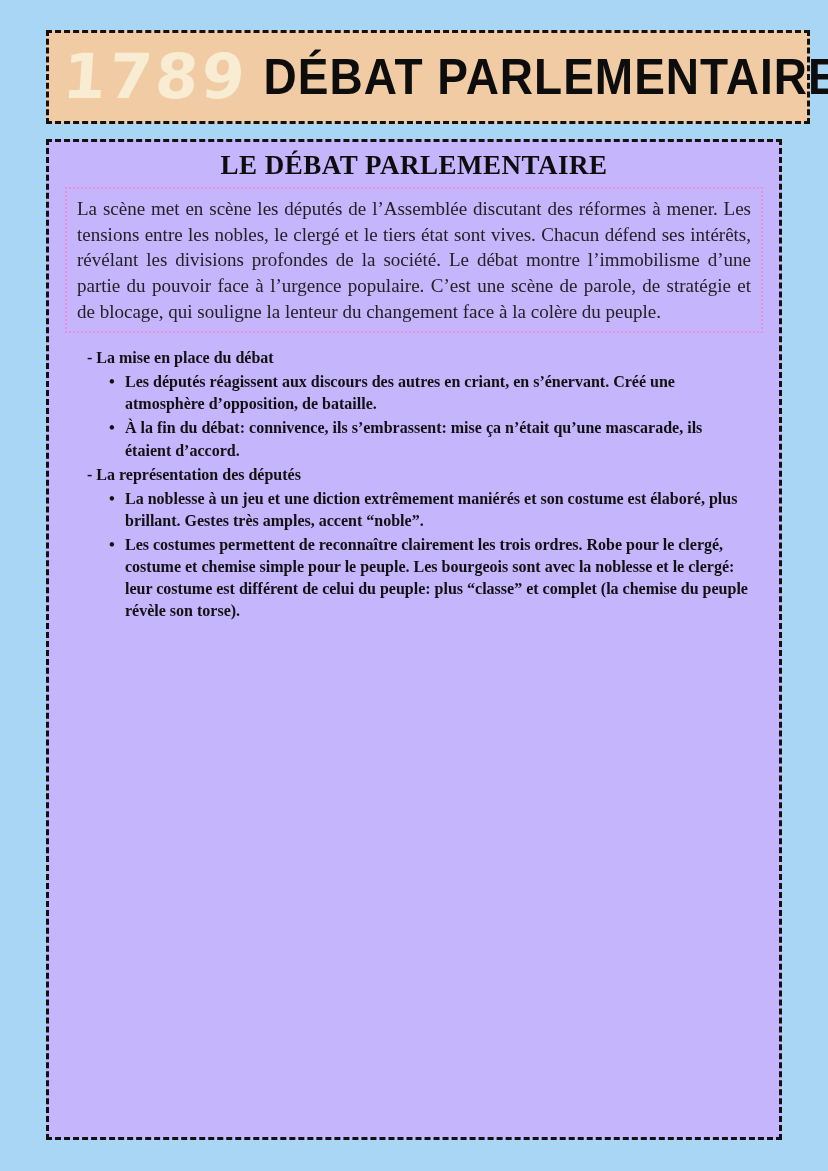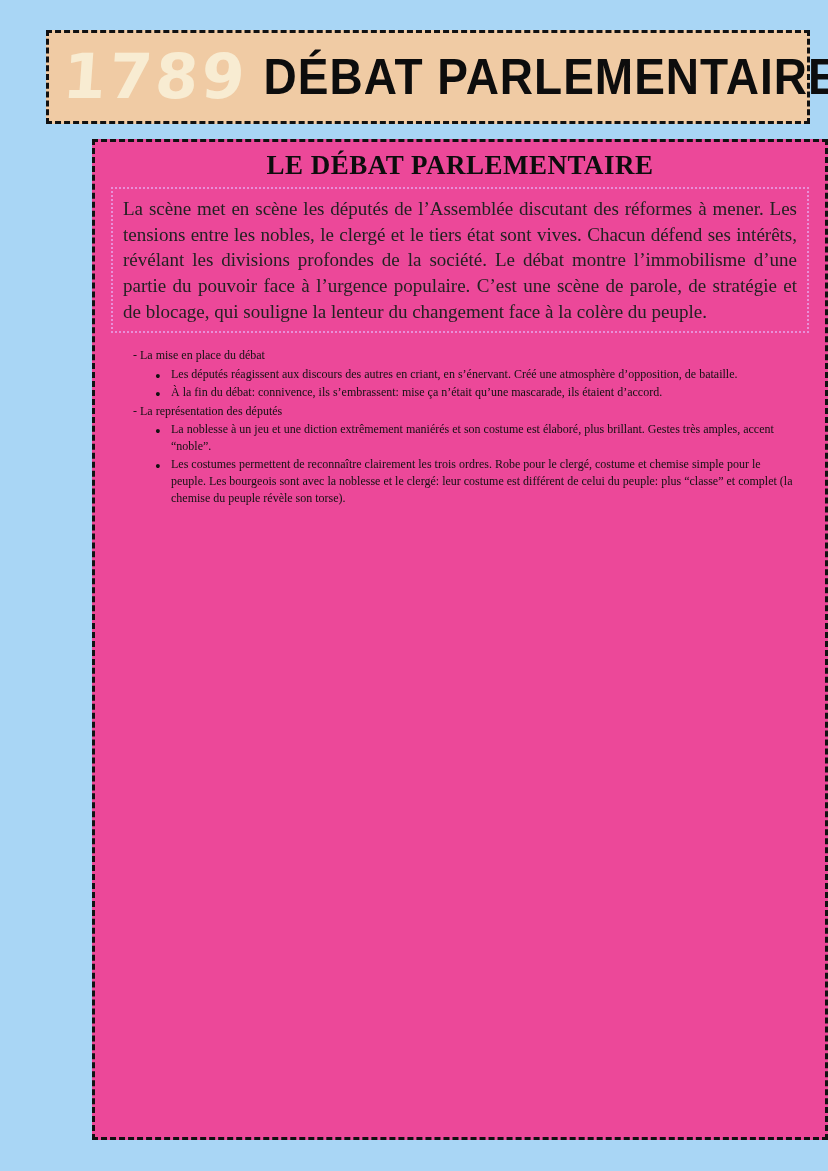--- a/index.html
+++ b/index.html
@@ -52,24 +52,23 @@
     transform: scaleY(1.08);
   }
 
   
   .sheet {
     position: absolute;
     left: 46px;
     top: 139px;
     width: 730px;
     height: 995px;
-    background: #ec4899;
+    background: #c4b5fd;
     border: 3px dashed #111;
     box-sizing: content-box;
-    margin-left: 46px;
   }
   .sheet-title {
     text-align: center;
     font-weight: bold;
     font-size: 27px;
     letter-spacing: 0.5px;
     color: #0d0d0d;
     margin: 8px 0 6px 0;
   }
   .intro-box {
@@ -78,23 +77,24 @@
     padding: 7px 10px;
     font-size: 19px;
     line-height: 1.35;
     text-align: justify;
     color: #222;
   }
 
   
   .outline {
     margin: 14px 30px 0 38px;
-    font-size: 12px;
+    font-size: 16px;
     line-height: 1.38;
     color: #111;
+    font-weight: bold;
   }
   .outline-heading {
     margin: 2px 0 2px 0;
   }
   ul.bullets {
     list-style: none;
     margin: 0 0 2px 0;
     padding: 0 0 0 22px;
   }
   ul.bullets li {

